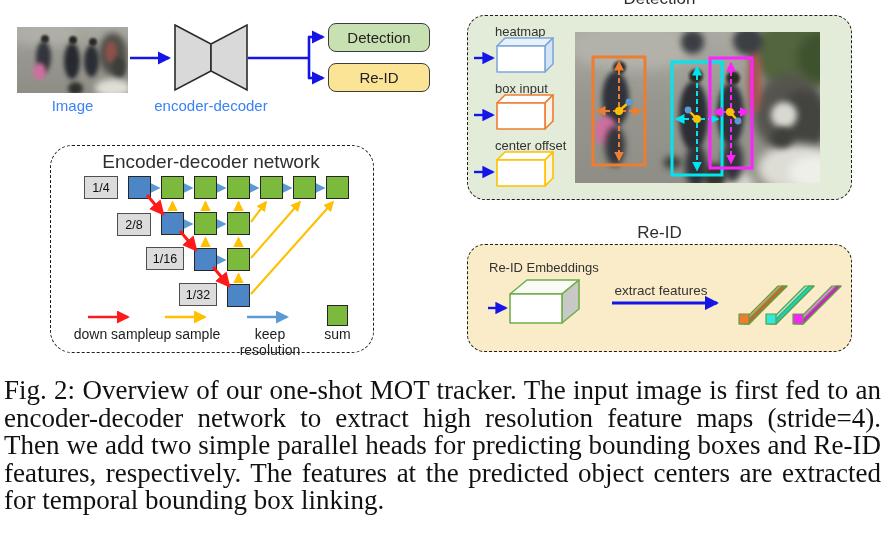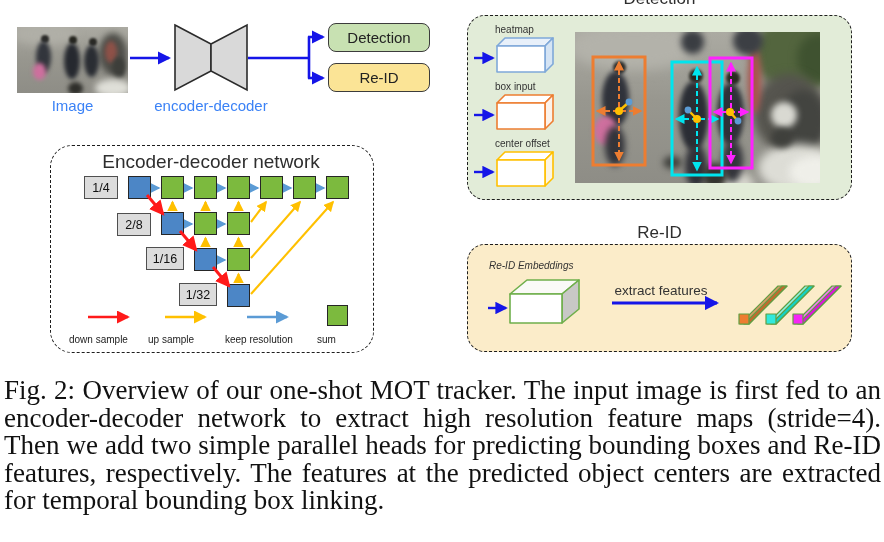--- a/index.html
+++ b/index.html
@@ -13,27 +13,27 @@
   .flowbox.det{top:23px;background:#C8E1B2;}
   .flowbox.reid{top:63px;background:#FBE496;}
   
   .net-panel{position:absolute;left:50px;top:145px;width:322px;height:206px;
              border:1.6px dashed #1d1d1d;border-radius:22px;background:#fff;}
   .sq{position:absolute;width:23px;height:23px;border:1.5px solid #262626;box-sizing:border-box;}
   .sq.blue{background:#4C86C6;}
   .sq.green{background:#7CBA3E;}
   .stride{position:absolute;width:34px;height:23px;background:#DCDCDC;border:1.6px solid #4f4f4f;
           box-sizing:border-box;font-size:12.5px;display:flex;align-items:center;justify-content:center;color:#111;}
-  .legend-label{position:absolute;font-size:10px;color:#1c1c1c;margin-top:8px;}
+  .legend-label{position:absolute;font-size:14px;color:#1c1c1c;text-align:center;}
   
   .panel{position:absolute;left:467px;width:385px;border:1.5px dashed #1d1d1d;border-radius:18px;box-sizing:border-box;}
   .panel.detection{top:15px;height:185px;background:#E2ECD8;}
   .panel.reid{top:244px;height:108px;background:#FBECC9;}
   .panel-title{position:absolute;left:467px;width:385px;text-align:center;font-size:17px;color:#2e2e2e;}
-  .head-label{position:absolute;font-size:10px;color:#333;}
+  .head-label{position:absolute;font-size:13px;color:#333;}
   
   .photo{position:absolute;overflow:hidden;background:linear-gradient(180deg,#ABAAA2 0%,#98978F 45%,#8E8D86 100%);}
   .photo.main{left:575px;top:32px;width:245px;height:151px;}
   .photo.thumb{left:17px;top:27px;width:111px;height:66px;}
   .blob{position:absolute;border-radius:50%;}
   .caption{position:absolute;left:4px;top:377px;width:877px;
            font-family:"Liberation Serif","DejaVu Serif",serif;font-size:27px;line-height:27.5px;
            color:#111;text-align:justify;}
   svg.overlay{position:absolute;left:0;top:0;pointer-events:none;}
 </style>
@@ -126,21 +126,21 @@
     <div class="blob" style="left:142px;top:51px;width:27px;height:62px;background:#2E3138;filter:blur(2.5px);"></div>
     <div class="blob" style="left:147px;top:108px;width:21px;height:42px;background:#34353B;filter:blur(3px);"></div>
 
     <div class="blob" style="left:88px;top:124px;width:19px;height:13px;background:#41423E;filter:blur(3px);"></div>
     <div class="blob" style="left:128px;top:131px;width:24px;height:26px;background:#33332E;filter:blur(3px);"></div>
     <div class="blob" style="left:196px;top:96px;width:22px;height:20px;background:#3F403C;filter:blur(3px);"></div>
   </div>
 
   <div class="panel-title" style="top:223px;">Re-ID</div>
   <div class="panel reid"></div>
-  <div class="head-label" style="left:489px;top:260px;font-style:italic;">Re-ID Embeddings</div>
+  <div class="head-label" style="left:489px;top:260px;">Re-ID Embeddings</div>
   <div class="head-label center" style="left:605px;top:283px;width:112px;font-size:13.5px;">extract features</div>
 
   <div class="caption">Fig. 2: Overview of our one-shot MOT tracker. The input image is first fed to an encoder-decoder network to extract high resolution feature maps (stride=4). Then we add two simple parallel heads for predicting bounding boxes and Re-ID features, respectively. The features at the predicted object centers are extracted for temporal bounding box linking.</div>
 
   <svg class="overlay" width="884" height="542" viewBox="0 0 884 542">
     <defs>
       <marker id="mBlue" viewBox="0 0 10 10" refX="8.5" refY="5" markerWidth="5.2" markerHeight="5.2" orient="auto-start-reverse">
           <path d="M0,0L10,5L0,10z" fill="#1515E8"></path>
         </marker>
       <marker id="mSky" viewBox="0 0 10 10" refX="8.5" refY="5" markerWidth="5" markerHeight="5" orient="auto-start-reverse">

